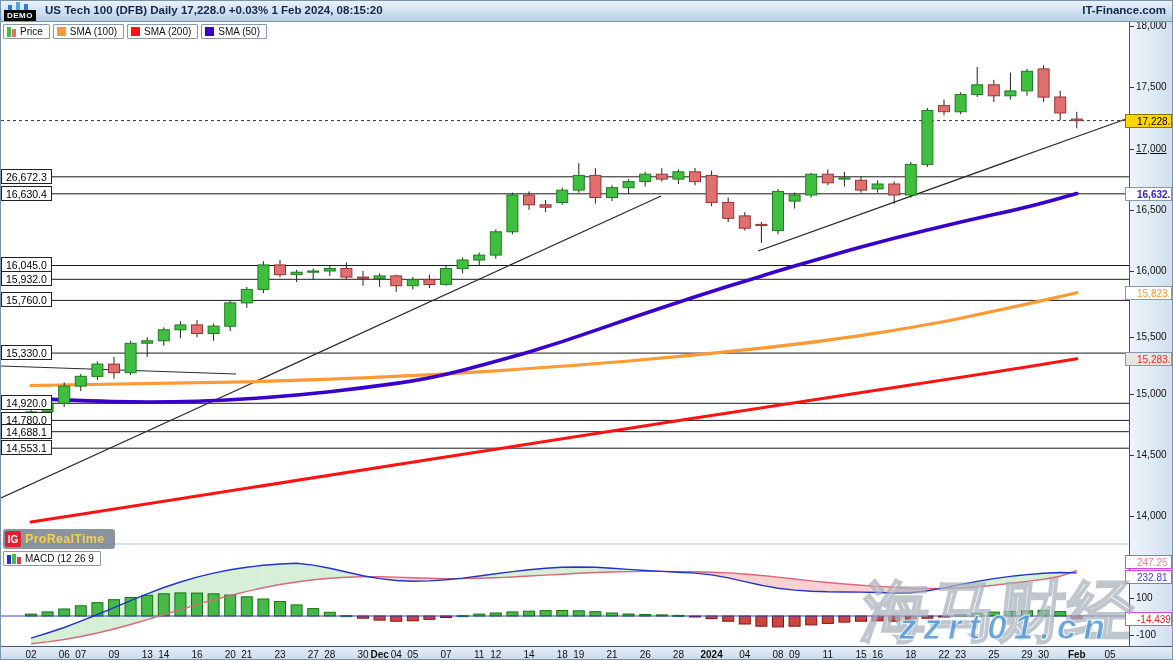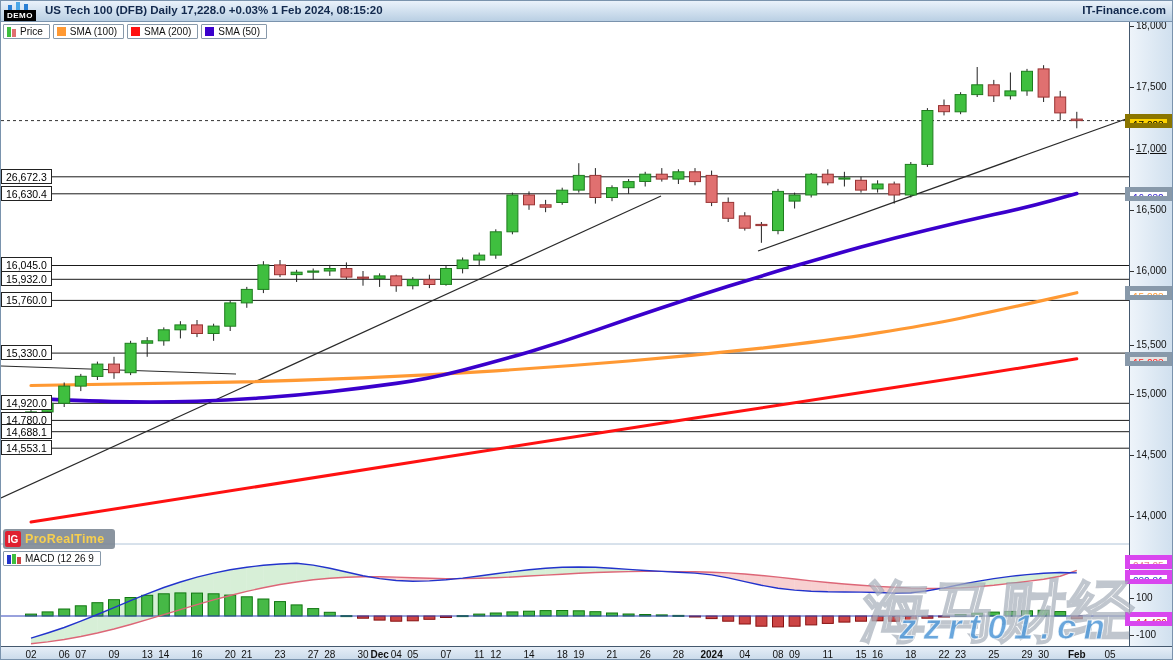--- a/index.html
+++ b/index.html
@@ -47,21 +47,21 @@
     background:linear-gradient(#e6eef7,#c7d8e9);
     border-top:1px solid #44586e;z-index:6;
   }
   .ytick{position:absolute;left:6px;font-size:10px;color:#111;white-space:nowrap;}
   .ytick:before{content:"";position:absolute;left:-6px;top:6px;width:4px;height:1px;background:#333;}
   .xtick{position:absolute;top:2px;font-size:10px;color:#111;transform:translateX(-50%);white-space:nowrap;}
   .xtick.bold{font-weight:bold;}
   
   .tag{
     position:absolute;left:1124px;width:47px;height:14px;line-height:13px;
-    font-size:10px;padding-left:3px;background:#fff;border:5px solid #d946ef;
+    font-size:10px;padding-left:11px;background:#fff;border:1px solid #d946ef;
     color:#000;z-index:12;white-space:nowrap;overflow:hidden;
   }
   
   .lvl{
     position:absolute;left:0;height:15px;line-height:14px;background:#fff;
     border:1px solid #222;font-size:10.5px;padding:0 4px;color:#000;z-index:8;
     white-space:nowrap;
   }
   
   #prt-logo{
@@ -124,21 +124,21 @@
       <span>SMA (50)</span>
     </div>
   </div>
 
   <div id="right-axis">
       <div class="ytick" style="top: -2px;">18,000</div>
       <div class="ytick" style="top: 59.25px;">17,500</div>
       <div class="ytick" style="top: 120.5px; text-decoration: underline;">17,000</div>
       <div class="ytick" style="top: 181.75px;">16,500</div>
       <div class="ytick" style="top: 243px;">16,000</div>
-      <div class="ytick" style="top: 317px; text-align: right;">15,500</div>
+      <div class="ytick" style="top: 309px; text-align: right;">15,500</div>
       <div class="ytick" style="top: 365.5px;">15,000</div>
       <div class="ytick" style="top: 426.75px;">14,500</div>
       <div class="ytick" style="top: 488px;">14,000</div>
       <div class="ytick" style="top: 551px; z-index: 1;">200</div>
       <div class="ytick" style="top: 569.5px; z-index: 1;">100</div>
       <div class="ytick" style="top: 606.5px; z-index: 1;">-100</div>
     </div>
   <div id="bottom-axis">
       <div class="xtick" style="left: 30px;">02</div>
       <div class="xtick" style="left: 63.2px;">06</div>
@@ -469,21 +469,21 @@
       <div class="lvl" style="top: 291.4px;">15,760.0</div>
       <div class="lvl" style="top: 344.075px;">15,330.0</div>
       <div class="lvl" style="top: 394.3px;">14,920.0</div>
       <div class="lvl" style="top: 411.45px;">14,780.0</div>
       <div class="lvl" style="top: 422.708px;">14,688.1</div>
       <div class="lvl" style="top: 439.245px;">14,553.1</div>
     </div>
 
   <div id="tags">
       <div class="tag" style="top: 112.57px; background: rgb(255, 212, 0); color: rgb(0, 0, 0); border-color: rgb(138, 117, 0);">17,228..</div>
-      <div class="tag" style="top: 185.58px; background: rgb(255, 255, 255); color: rgb(51, 34, 204); border-color: rgb(136, 153, 170);">16,632..</div>
+      <div class="tag" style="top: 185.58px; background: rgb(255, 255, 255); color: rgb(51, 34, 204); border-color: rgb(136, 153, 170); font-weight: bold;">16,632..</div>
       <div class="tag" style="top: 284.683px; background: rgb(255, 255, 255); color: rgb(255, 153, 51); border-color: rgb(136, 153, 170);">15,823..</div>
       <div class="tag" style="top: 350.832px; background: #e5e5e5; color: rgb(255, 34, 34); border-color: rgb(136, 153, 170);">15,283..</div>
       <div class="tag" style="top: 554px; color: rgb(232, 127, 143); z-index: 13;">247.25</div>
       <div class="tag" style="top: 569px; color: rgb(51, 68, 204); z-index: 13;">232.81</div>
       <div class="tag" style="top: 611px; color: rgb(221, 34, 34); z-index: 13;">-14.439</div>
     </div>
 
   <div id="prt-logo">
     <span class="ig">IG</span>
     <span class="prt">ProRealTime</span>

